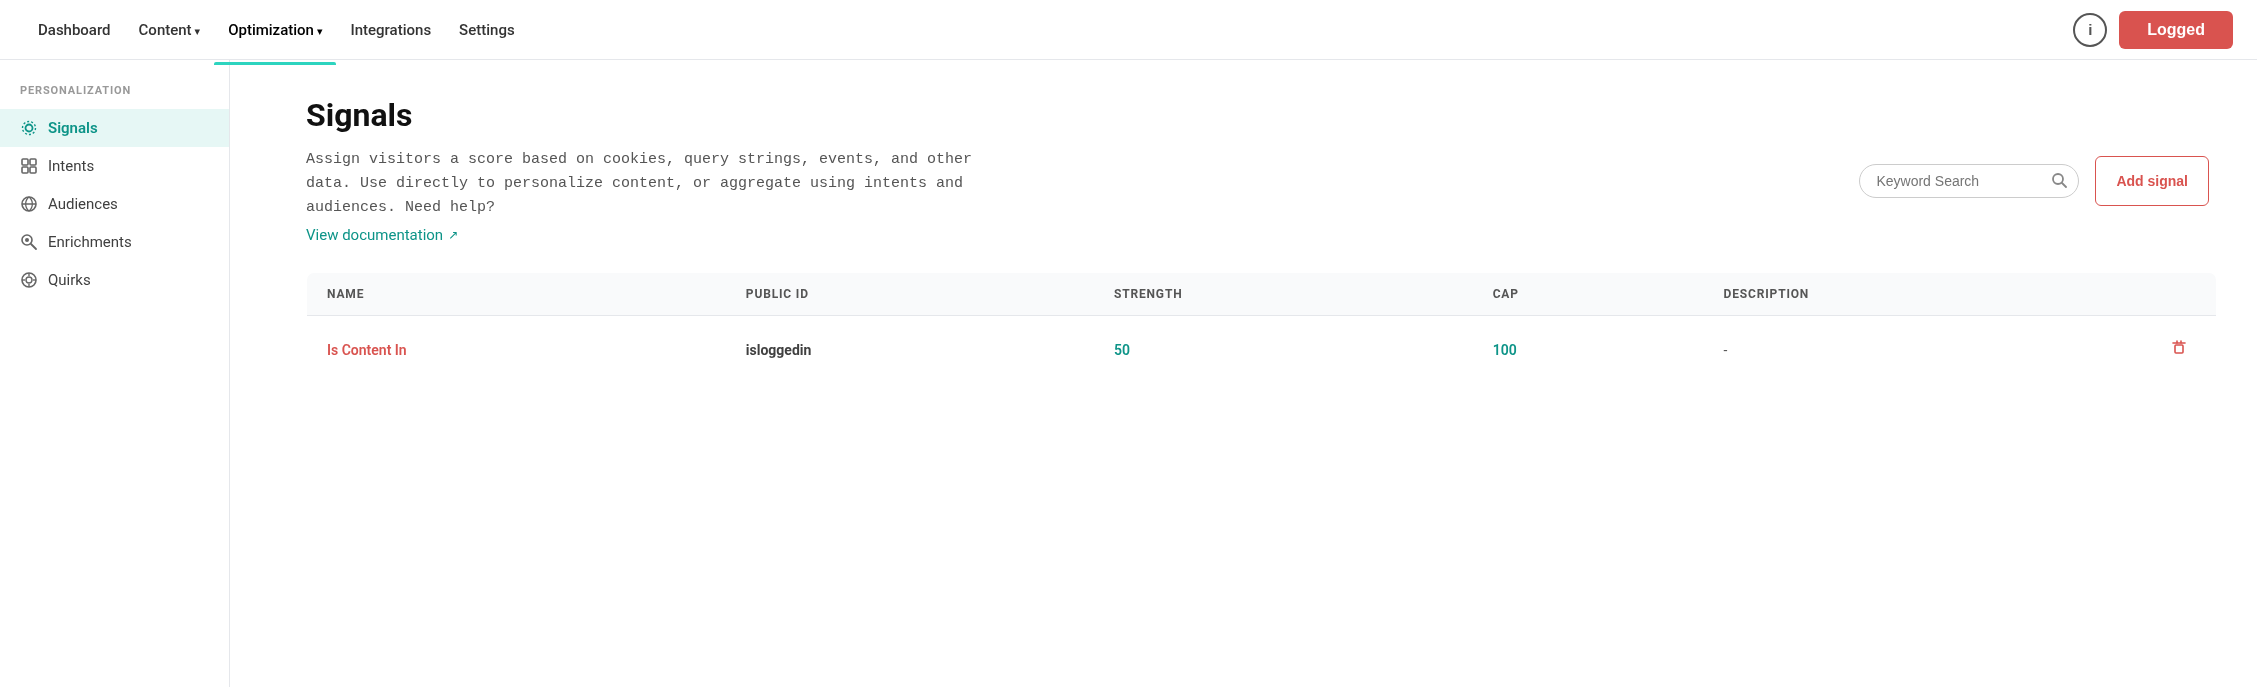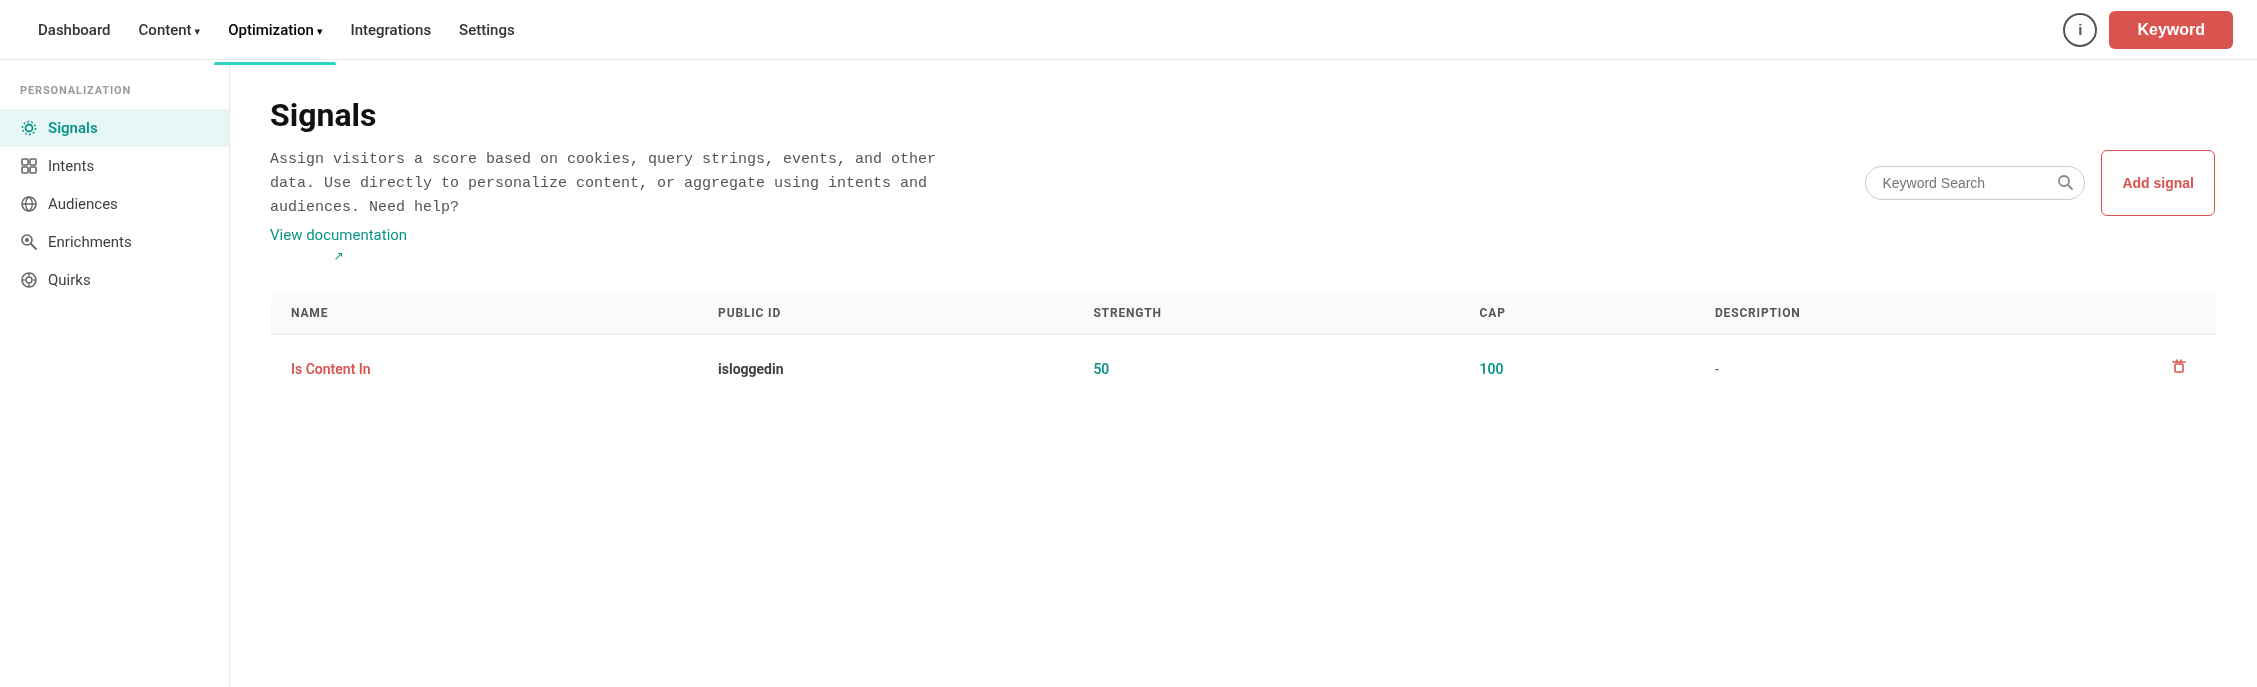--- a/index.html
+++ b/index.html
@@ -66,20 +66,21 @@
       padding: 10px 28px;
       font-size: 16px;
       font-weight: 600;
       cursor: pointer;
     }
 
     
     .app-body {
       display: flex;
       height: calc(100vh - 60px);
+      gap: 36px;
     }
 
     
     .sidebar {
       width: 230px;
       border-right: 1px solid #e5e7eb;
       padding: 24px 0;
       flex-shrink: 0;
       background: #fff;
     }
@@ -133,21 +134,20 @@
       margin-bottom: 6px;
       font-family: Liberation Mono, monospace;
     }
     .view-docs-link {
       color: #0d9488;
       font-size: 15px;
       text-decoration: none;
       display: inline-flex;
       align-items: center;
       gap: 5px;
-      flex-direction: column;
     }
     .ext-icon { font-size: 12px; }
 
     
     .toolbar-row {
       display: flex;
       align-items: center;
       justify-content: flex-end;
       gap: 16px;
       margin-bottom: 18px;
@@ -172,21 +172,21 @@
       position: absolute;
       right: 12px;
       color: #888;
       pointer-events: none;
     }
     .add-signal-btn {
       border: 1.5px solid #d9534f;
       color: #d9534f;
       background: #fff;
       border-radius: 6px;
-      padding: 24px 20px;
+      padding: 16px 20px;
       font-size: 14px;
       font-weight: 600;
       cursor: pointer;
       white-space: nowrap;
     }
 
     
     .signals-table {
       width: 100%;
       border-collapse: collapse;
@@ -258,21 +258,21 @@
     <div class="nav-item active">
       <span>Optimization</span><span class="chevron">▾</span>
     </div>
     <div class="nav-item">Integrations</div>
     <div class="nav-item">Settings</div>
   </div>
   <div class="nav-right">
     <button class="info-icon-btn">
       <span>i</span>
     </button>
-    <button class="publish-btn">Keyword</button>
+    <button class="publish-btn">Logged</button>
   </div>
 </nav>
 
 <div class="app-body">
 
   <aside class="sidebar">
     <div class="sidebar-section-label">Personalization</div>
 
     <div class="sidebar-item active">
       <span class="sidebar-icon">
@@ -337,21 +337,21 @@
     <h1 class="page-title">Signals</h1>
 
     <div style="display:flex; align-items:flex-start; justify-content:space-between; flex-wrap:wrap; gap:16px; margin-bottom:4px;">
       <div style="max-width:720px;">
         <p class="page-desc">Assign visitors a score based on cookies, query strings, events, and other data. Use directly to personalize content, or aggregate using intents and audiences. Need help?</p>
         <a class="view-docs-link">
           <span>View documentation</span>
           <span class="ext-icon">↗</span>
         </a>
       </div>
-      <div class="toolbar-row" style="margin:2px; align-self:flex-start;">
+      <div class="toolbar-row" style="margin:8px; align-self:flex-start;">
         <div class="search-input-wrap">
           <input class="search-input" type="text" placeholder="Keyword Search" style="">
           <span class="search-icon-wrap">
             <svg width="16" height="16" viewBox="0 0 16 16" fill="none">
               <circle cx="7" cy="7" r="5" stroke="#888" stroke-width="1.8"></circle>
               <line x1="11" y1="11" x2="15" y2="15" stroke="#888" stroke-width="1.8" stroke-linecap="round"></line>
             </svg>
           </span>
         </div>
         <button class="add-signal-btn">Add signal</button>

